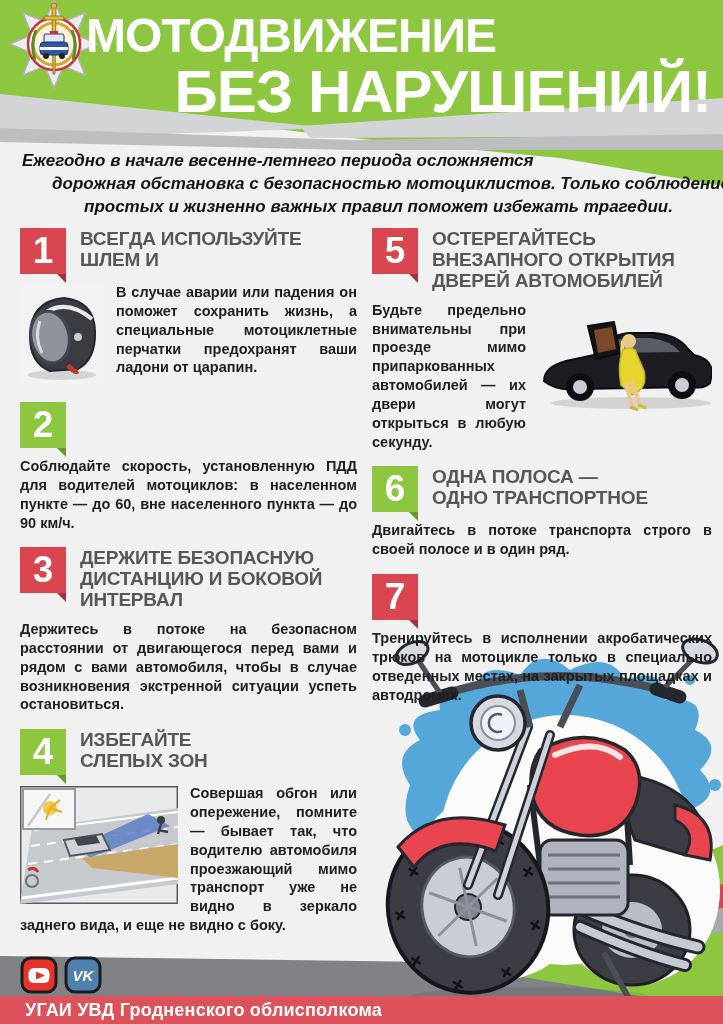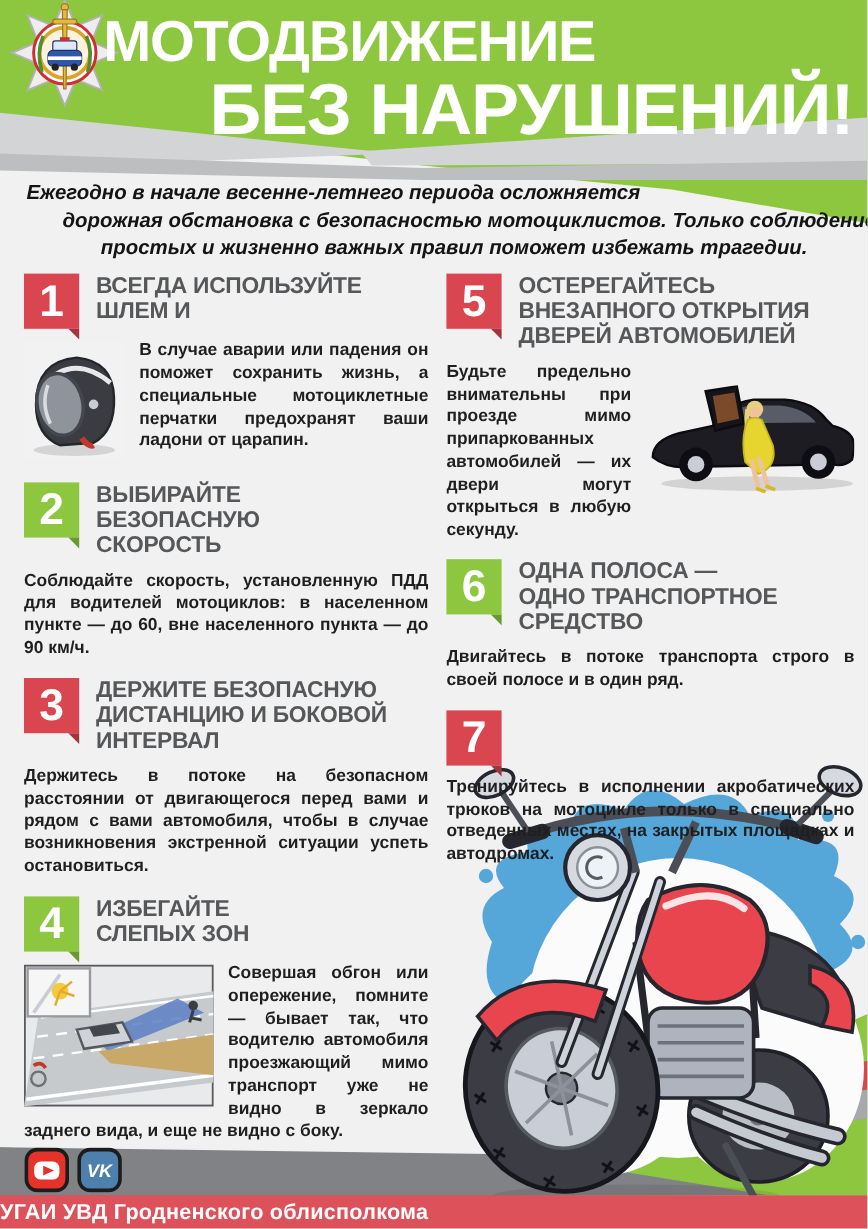--- a/index.html
+++ b/index.html
@@ -33,21 +33,21 @@
   .heading span{display:block;}
   .item-body{overflow:hidden;}
   .media{float:left;margin:2px 12px 4px 0;line-height:0;}
   .media.right{float:right;margin:20px 0 4px 10px;}
   .jtext{margin:0;font-size:14.5px;font-weight:bold;color:#1f1f20;text-align:justify;
          line-height:1.3;}
   .moto{position:absolute;left:380px;top:635px;z-index:1;line-height:0;}
   .footer-band{position:absolute;left:0;top:996px;width:723px;height:28px;background:#dd525a;
                z-index:3;}
   .footer-band .ftext{color:#fff;font-weight:bold;font-size:18px;line-height:28px;
-                      letter-spacing:0.2px;}
+                      padding-left:25px;letter-spacing:0.2px;}
   .social{position:absolute;z-index:4;width:38px;height:38px;line-height:0;}
   .social.yt{left:20px;top:956px;}
   .social.vk{left:64px;top:956px;}
 </style>
 </head>
 <body>
 
 <div class="page">
 
   <svg class="decor" width="723" height="1024" viewBox="0 0 723 1024">
@@ -111,25 +111,20 @@
             <path d="M48 80 q6 8 10 6" stroke="#c0392b" stroke-width="5" fill="none"></path>
           </svg>
         </span>
         <p class="jtext">В случае аварии или падения он поможет сохранить жизнь, а специальные мотоциклетные перчатки предохранят ваши ладони от царапин.</p>
       </div>
     </section>
 
     <section class="item">
       <div class="item-head">
         <div class="num green">2</div>
-        <h2 class="heading">
-          <span>ВЫБИРАЙТЕ</span>
-          <span>БЕЗОПАСНУЮ</span>
-          <span>СКОРОСТЬ</span>
-        </h2>
       </div>
       <div class="item-body">
         <p class="jtext">Соблюдайте скорость, установленную ПДД для водителей мотоциклов: в населенном пункте — до 60, вне населенного пункта — до 90 км/ч.</p>
       </div>
     </section>
 
     <section class="item">
       <div class="item-head">
         <div class="num red">3</div>
         <h2 class="heading">
@@ -214,21 +209,20 @@
         <p class="jtext">Будьте предельно внимательны при проезде мимо припаркованных автомобилей — их двери могут открыться в любую секунду.</p>
       </div>
     </section>
 
     <section class="item">
       <div class="item-head">
         <div class="num green">6</div>
         <h2 class="heading">
           <span>ОДНА ПОЛОСА —</span>
           <span>ОДНО ТРАНСПОРТНОЕ</span>
-          <span>СРЕДСТВО</span>
         </h2>
       </div>
       <div class="item-body">
         <p class="jtext">Двигайтесь в потоке транспорта строго в своей полосе и в один ряд.</p>
       </div>
     </section>
 
     <section class="item">
       <div class="item-head">
         <div class="num red">7</div>

